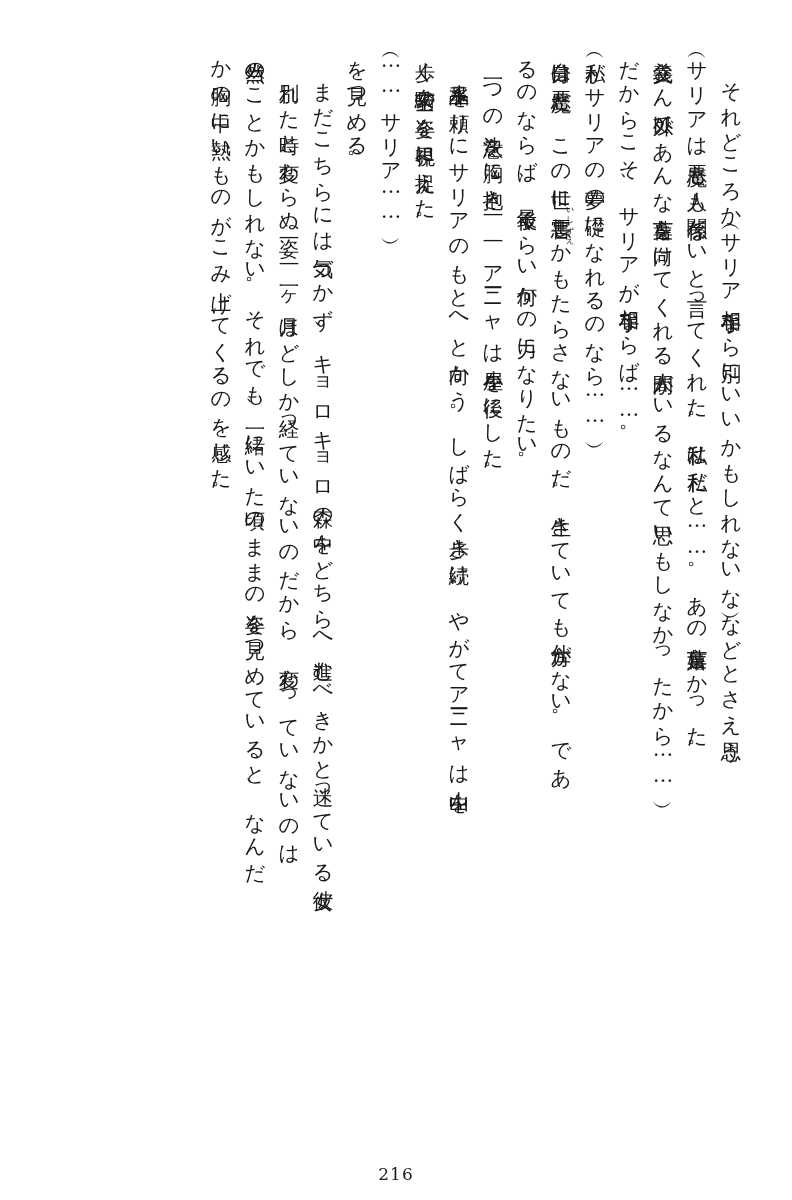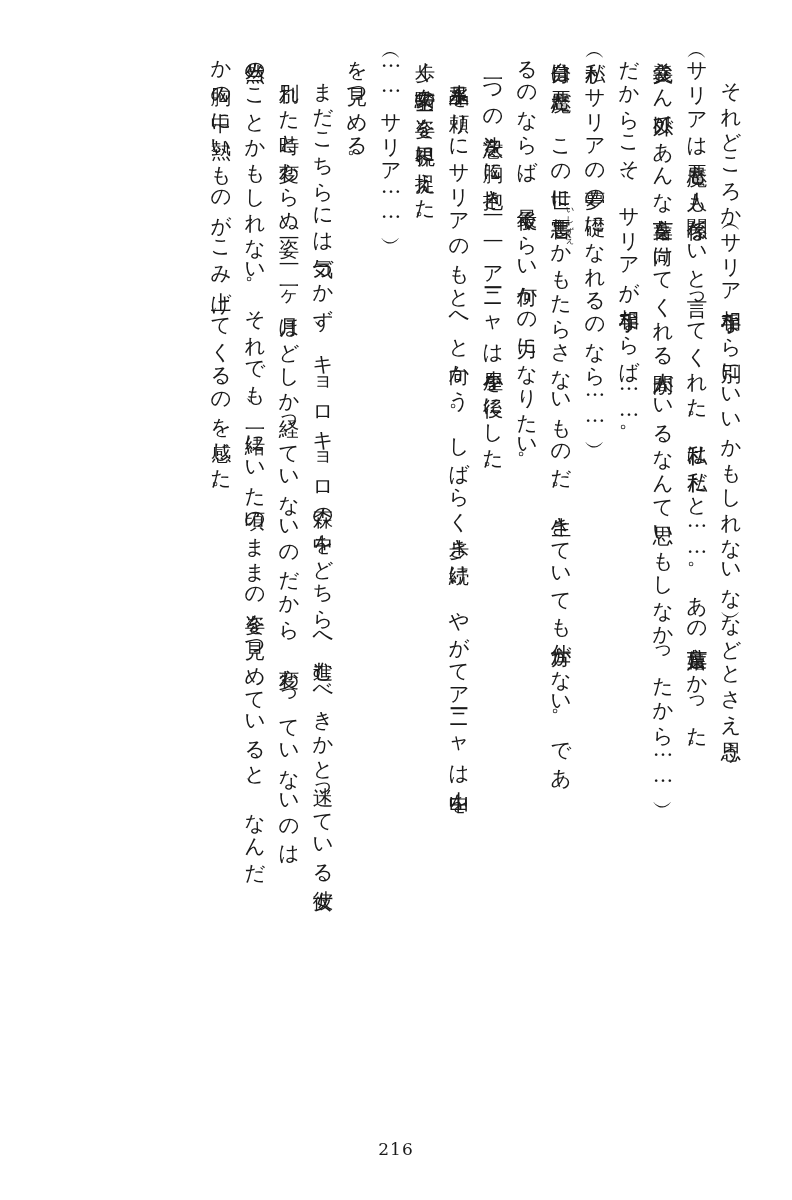--- a/index.html
+++ b/index.html
@@ -61,21 +61,21 @@
     writing-mode: vertical-rl;
     text-orientation: upright;
     font-size: 8px;
     line-height: 9px;
     letter-spacing: 0.5px;
     color: #1a1a1a;
     white-space: nowrap;
   }
   .page-number {
     position: absolute;
-    bottom: 41px;
+    bottom: 16px;
     left: 0;
     right: 0;
     text-align: center;
     font-family: "DejaVu Serif", "Liberation Serif", serif;
     font-size: 17px;
     color: #1a1a1a;
     letter-spacing: 1px;
   }
 </style>
 </head>

